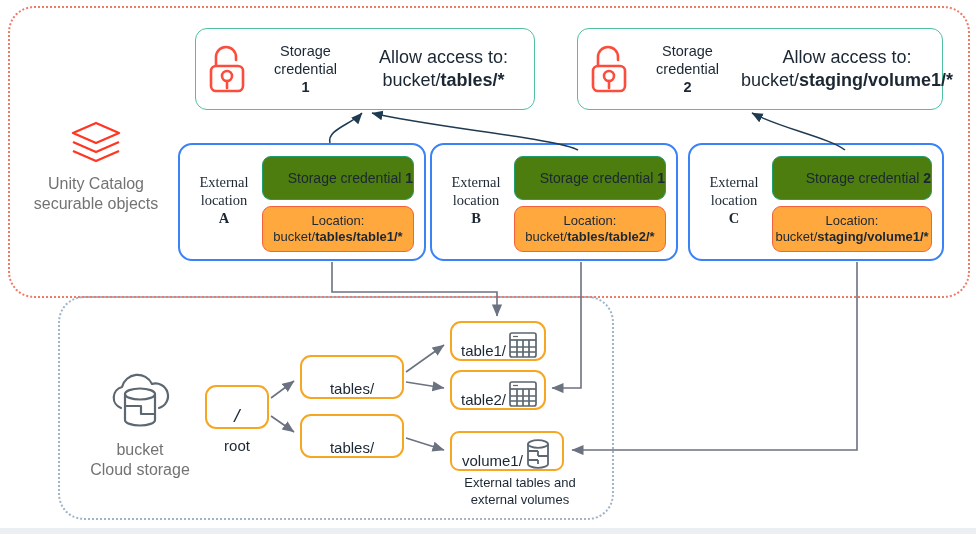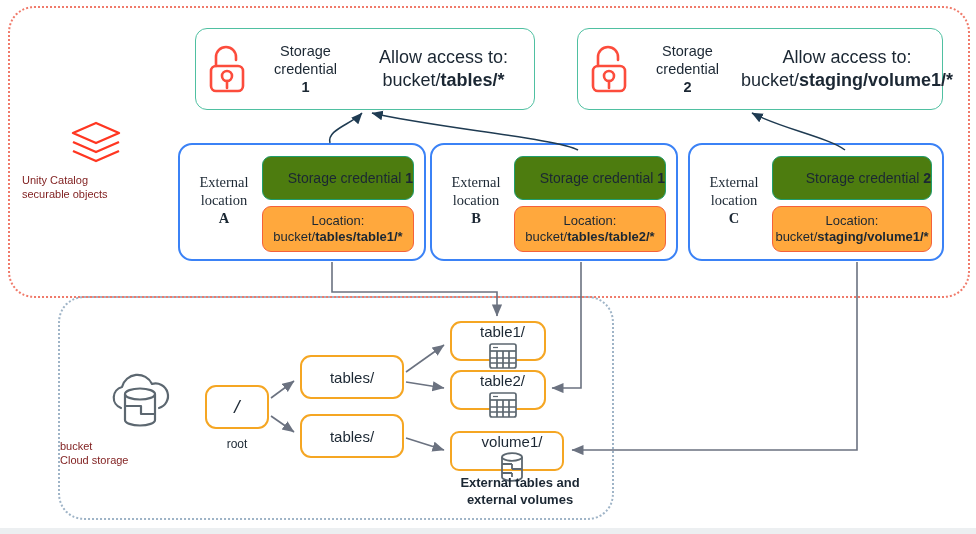--- a/index.html
+++ b/index.html
@@ -7,21 +7,21 @@
        font-family:"Liberation Sans","DejaVu Sans",sans-serif;color:#1b2733;}
   #stage{position:absolute;left:0;top:0;width:976px;height:534px;background:#fff;}
   #wires{position:absolute;left:0;top:0;width:976px;height:534px;pointer-events:none;z-index:3;}
 
   .dotted-zone{position:absolute;border-radius:26px;z-index:1;}
   .zone-uc{left:8px;top:6px;width:958px;height:288px;border:2px dotted #f07a6a;}
   .zone-cloud{left:58px;top:296px;width:552px;height:220px;border:2px dotted #9fb4c7;}
 
   .bottom-bar{position:absolute;left:0;top:528px;width:976px;height:6px;background:#eceff1;z-index:0;}
 
-  .side-label{position:absolute;z-index:2;line-height:1.25;font-size:11px;color:#7f1d1d;}
+  .side-label{position:absolute;z-index:2;text-align:center;line-height:1.25;font-size:16px;color:#737373;}
 
   .cred-card{position:absolute;z-index:2;background:#fff;border:1.6px solid #4fc0a1;
              border-radius:12px;box-sizing:border-box;display:flex;align-items:center;}
   .cred-1{left:195px;top:28px;width:340px;height:82px;}
   .cred-2{left:577px;top:28px;width:366px;height:82px;}
   .cred-icon{width:62px;display:flex;align-items:center;justify-content:center;flex:0 0 auto;}
   .cred-title{font-size:14.5px;line-height:1.25;text-align:center;width:95px;flex:0 0 auto;}
   .cred-title b{font-weight:700;}
   .cred-allow{font-size:18px;line-height:1.3;text-align:center;flex:1 1 auto;padding:0 6px;}
   .cred-allow b{font-weight:700;}
@@ -37,33 +37,33 @@
   .chip{position:absolute;box-sizing:border-box;border-radius:9px;display:flex;
         align-items:center;justify-content:center;text-align:center;}
   .chip-cred{left:82px;top:11px;right:10px;height:44px;background:#4d7c0f;
              border:1.6px solid #1f9e6e;font-size:14px;justify-content:flex-end;}
   .chip-cred b{font-weight:700;}
   .chip-loc{left:82px;top:61px;right:10px;height:46px;background:#ffa83d;
             border:1.8px solid #f4613a;font-size:13px;line-height:1.25;}
   .chip-loc b{font-weight:700;}
 
   .node{position:absolute;z-index:2;box-sizing:border-box;background:#fff;
-        border:2px solid #f5a623;border-radius:11px;display:flex;align-items:center;
-        justify-content:center;font-size:15px;flex-direction:column;}
+        border:2px solid #f5a623;border-radius:11px;display:flex;align-items:flex-end;
+        justify-content:center;font-size:15px;}
   .node-root{left:205px;top:385px;width:64px;height:44px;font-style:italic;font-size:19px;}
   .node-tables{left:300px;top:355px;width:104px;height:44px;}
   .node-staging{left:300px;top:414px;width:104px;height:44px;}
   .node-leaf{width:96px;height:40px;justify-content:flex-start;padding-left:9px;gap:2px;}
   .node-table1{left:450px;top:321px;}
   .node-table2{left:450px;top:370px;}
   .node-volume1{left:450px;top:431px;width:114px;padding-left:10px;border-radius:9px;}
   .leaf-ico{flex:0 0 auto;display:flex;align-items:center;}
-  .root-cap{position:absolute;z-index:2;left:205px;top:437px;width:64px;text-align:center;font-size:12px;}
+  .root-cap{position:absolute;z-index:2;left:205px;top:437px;width:64px;text-align:center;font-size:15px;}
   .leaf-cap{position:absolute;z-index:2;left:420px;top:475px;width:200px;text-align:center;
-            font-size:13px;line-height:1.3;font-weight:bold;}
+            font-size:13px;line-height:1.3;}
 </style>
 </head>
 <body>
 
 <div id="stage">
 
   <div class="bottom-bar"></div>
 
   <div class="dotted-zone zone-uc"></div>
   <div class="dotted-zone zone-cloud"></div>

